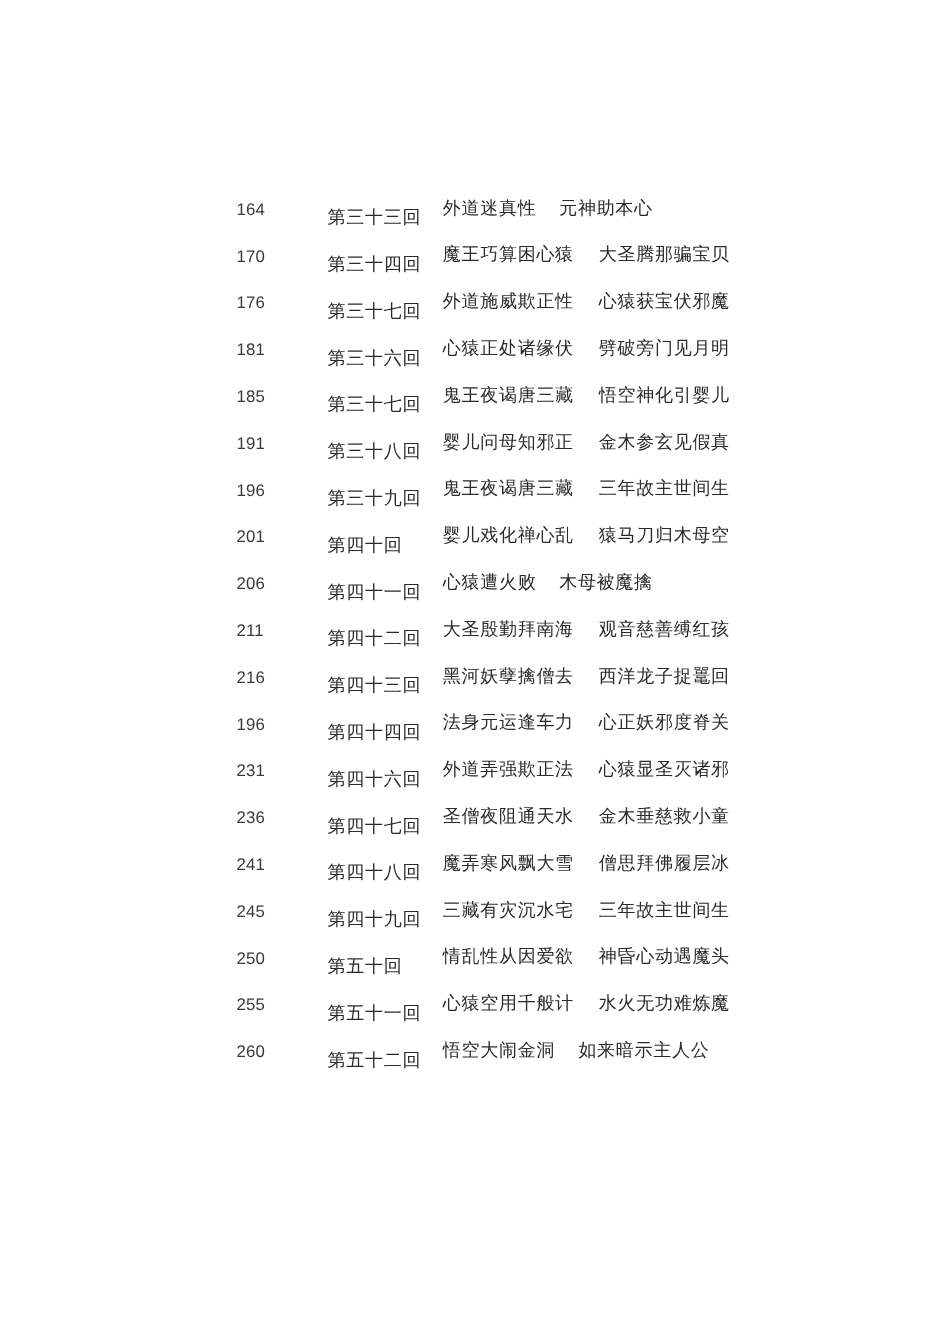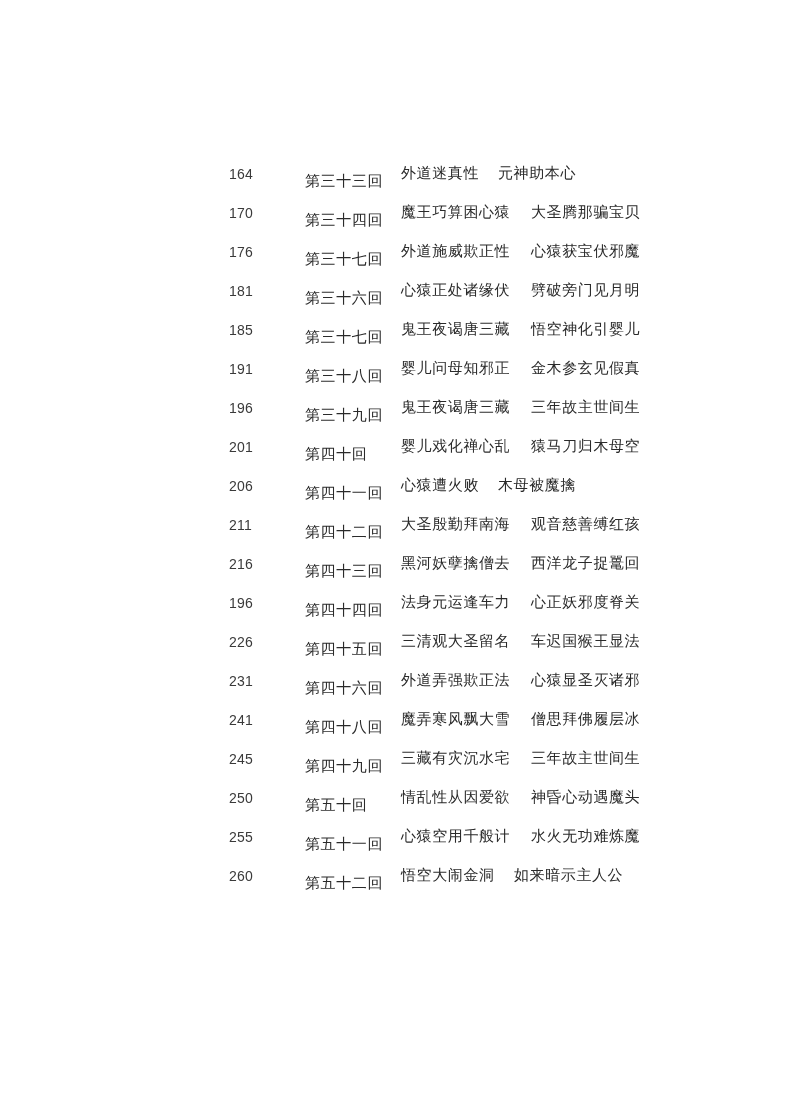--- a/index.html
+++ b/index.html
@@ -13,21 +13,20 @@
       position: relative;
       overflow: hidden;
       font-family: "DejaVu Sans", "Liberation Sans", sans-serif;
       color: #2a2a2a;
     }
     .toc {
       position: absolute;
       left: 0;
       top: 164px;
       width: 672px;
-      margin-left: 32px;
     }
     .toc-row {
       position: relative;
       height: 39px;
       width: 790px;
     }
     .page-num {
       position: absolute;
       left: 197px;
       top: 2px;
@@ -138,30 +137,30 @@
     <span class="title-a">黑河妖孽擒僧去</span>
     <span class="title-b">西洋龙子捉鼍回</span>
   </div>
   <div class="toc-row">
     <span class="page-num">196</span>
     <span class="chapter">第四十四回</span>
     <span class="title-a">法身元运逢车力</span>
     <span class="title-b">心正妖邪度脊关</span>
   </div>
   <div class="toc-row">
-    <span class="page-num">226</span>
-    <span class="chapter">第四十五回</span>
-    <span class="title-a">三清观大圣留名</span>
-    <span class="title-b">车迟国猴王显法</span>
-  </div>
-  <div class="toc-row">
     <span class="page-num">231</span>
     <span class="chapter">第四十六回</span>
     <span class="title-a">外道弄强欺正法</span>
     <span class="title-b">心猿显圣灭诸邪</span>
+  </div>
+  <div class="toc-row">
+    <span class="page-num">236</span>
+    <span class="chapter">第四十七回</span>
+    <span class="title-a">圣僧夜阻通天水</span>
+    <span class="title-b">金木垂慈救小童</span>
   </div>
   <div class="toc-row">
     <span class="page-num">241</span>
     <span class="chapter">第四十八回</span>
     <span class="title-a">魔弄寒风飘大雪</span>
     <span class="title-b">僧思拜佛履层冰</span>
   </div>
   <div class="toc-row">
     <span class="page-num">245</span>
     <span class="chapter">第四十九回</span>

